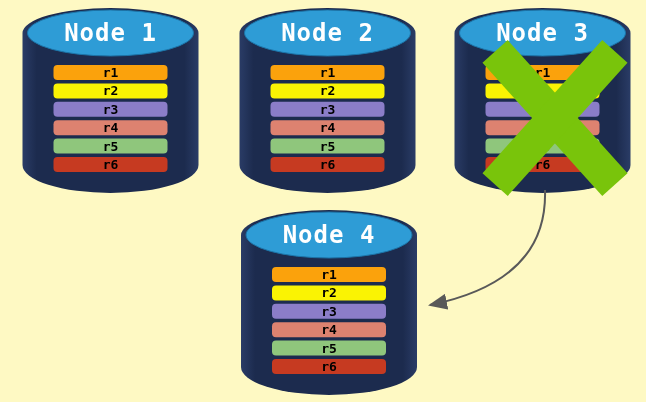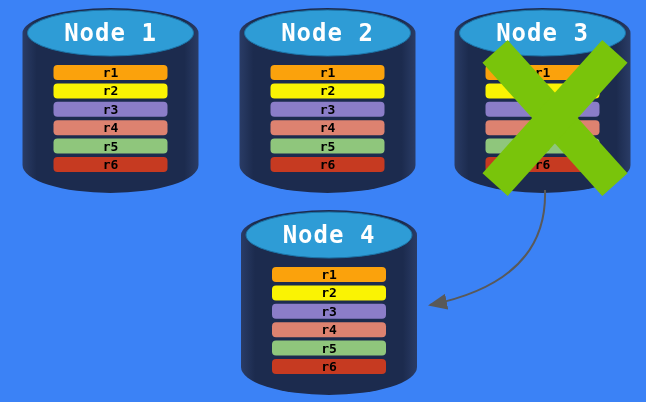--- a/index.html
+++ b/index.html
@@ -1,16 +1,16 @@
 <!DOCTYPE html>
 <html><head>
 <meta charset="utf-8">
 <style>
   html,body{margin:0;padding:0;background:#ffffff;}
-  .stage{width:646px;height:402px;position:relative;overflow:hidden;background:#3b82f6;text-decoration:underline;}
+  .stage{width:646px;height:402px;position:relative;overflow:hidden;background:#fef9c3;text-decoration:underline;}
   .node-title{font-family:"DejaVu Sans Mono",monospace;font-weight:bold;font-size:24px;fill:#ffffff;letter-spacing:1px;}
   .bar-label{font-family:"DejaVu Sans Mono",monospace;font-weight:bold;font-size:13px;fill:#000000;}
 </style>
 </head>
 <body>
 
 <div class="stage">
   <svg id="diagram" width="646" height="402" viewBox="0 0 646 402">
       <defs>
         <linearGradient id="bodyGrad" x1="0" y1="0" x2="1" y2="0">

